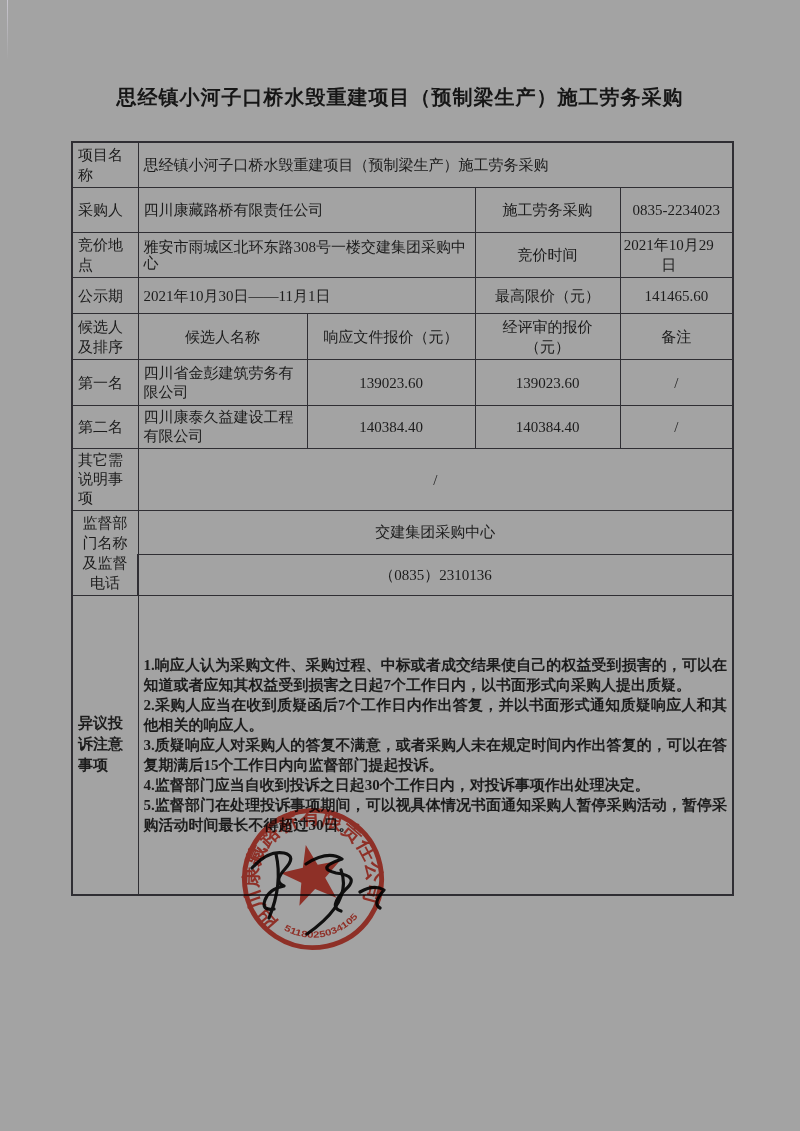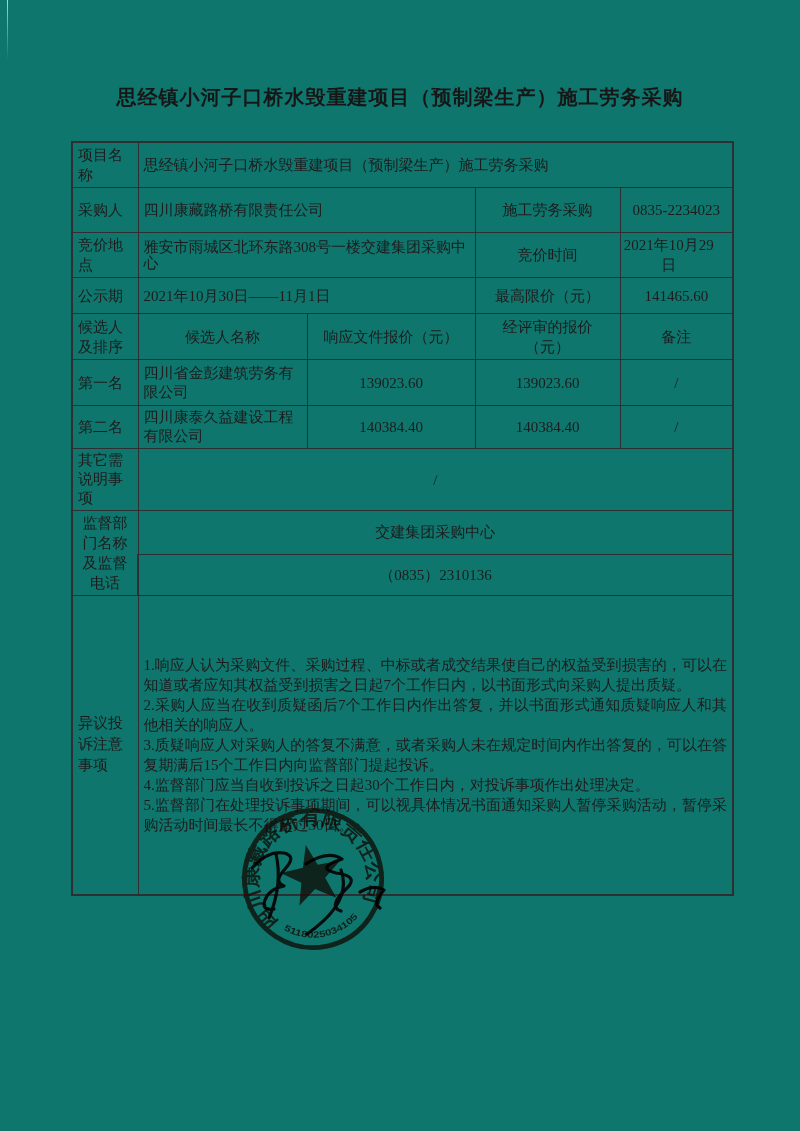--- a/index.html
+++ b/index.html
@@ -5,21 +5,21 @@
   html,body{margin:0;padding:0;}
   body{
     background:#e9e7ee;
     font-family:"Liberation Serif","DejaVu Serif",serif;
     -webkit-font-smoothing:antialiased;
   }
   .page{
     position:relative;
     width:800px;height:1131px;
     margin:0 auto;
-    background:#0f766e;
+    background:#a3a3a3;
     color:#1c1c1c;
     overflow:hidden;
   }
   .scan-edge{
     position:absolute;left:7px;top:0;width:1px;height:60px;
     background:linear-gradient(#c9c6d0,rgba(201,198,208,0));
   }
   .doc-title{
     position:absolute;top:84px;left:0;width:100%;
     text-align:center;
@@ -40,21 +40,21 @@
   table.main td{
     border:1.5px solid #2f2e33;
     padding:2px 5px;
     vertical-align:middle;
     line-height:20px;
     overflow:hidden;
   }
   table.main tr > td:first-child{border-left-width:2px;}
   table.main tr > td:last-child{border-right-width:2px;}
   table.main tr:first-child td{border-top-width:2px;}
-  table.main tr:last-child td{border-bottom-width:2px;}
+  table.main tr:last-child td{border-bottom-width:2px;font-weight:bold;}
   td.lbl{padding-left:4px;padding-right:2px;}
   td.ctr{text-align:center;}
   td.lblctr{text-align:center;padding-left:2px;padding-right:2px;}
   td.notes{
     vertical-align:top;
     padding:70px 9px 6px 9px;
     line-height:22.5px;
     text-align:justify;
   }
   td.notes .note-line{margin:0;}

